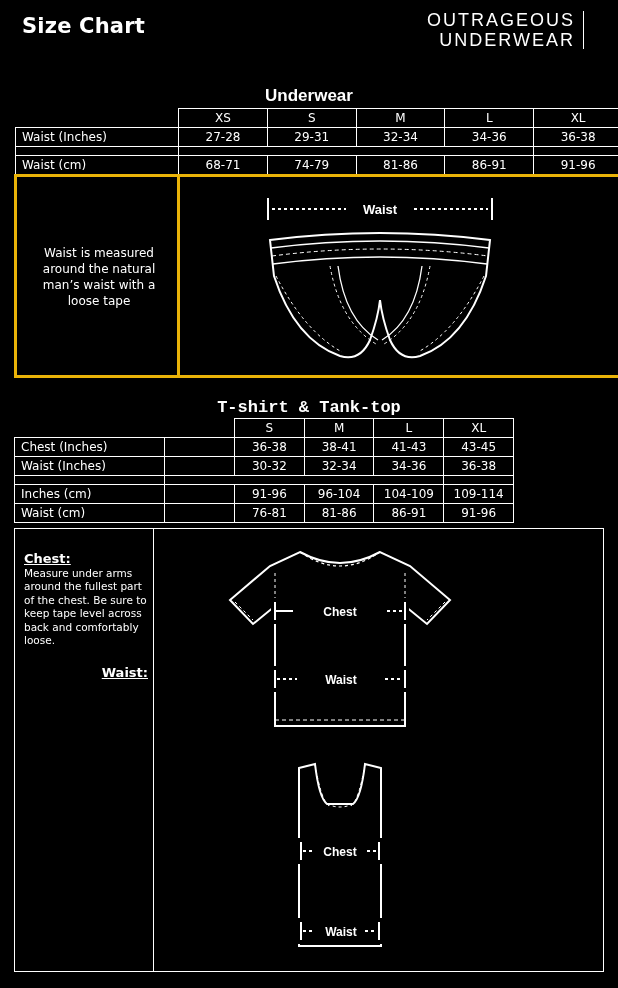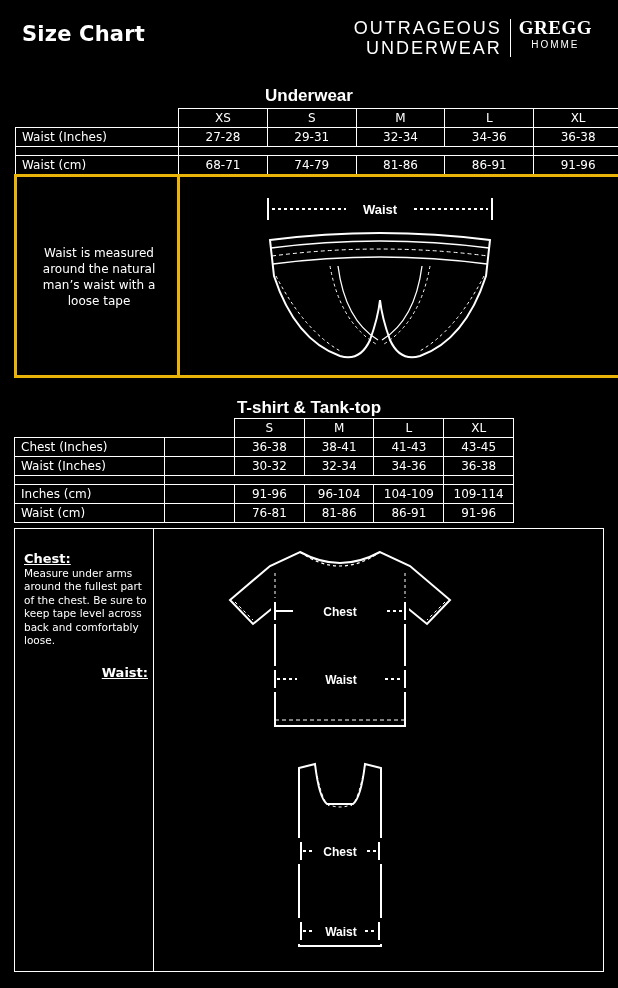--- a/index.html
+++ b/index.html
@@ -18,21 +18,21 @@
   .page {
     position: relative;
     width: 618px;
     height: 988px;
     background: #000;
   }
 
   
   .header {
     position: absolute;
-    top: 8px; left: 0;
+    top: 0; left: 0;
     width: 604px;
     height: 66px;
   }
   .page-title {
     position: absolute;
     left: 22px;
     top: 14px;
     font-size: 21px;
     font-weight: bold;
     letter-spacing: 0.2px;
@@ -98,20 +98,21 @@
     position: absolute;
     top: 86px;
     left: 0;
     width: 618px;
   }
   #tshirt-title {
     position: absolute;
     top: 398px;
     left: 0;
     width: 618px;
+    font-family: Liberation Mono, monospace;
   }
 
   
   table.grid {
     border-collapse: collapse;
     table-layout: fixed;
   }
   table.grid td, table.grid th {
     border: 1px solid #ffffff;
     color: #ffffff;
@@ -228,24 +229,21 @@
 
 <div class="page">
 
   <div class="header">
     <div class="page-title">Size Chart</div>
 
     <div class="brand">
       <div class="brand-main">
         <div class="brand-line1">OUTRAGEOUS</div>
         <div class="brand-line2">UNDERWEAR</div>
-      </div><span class="brand-divider"></span><div class="brand-sub">
-        <div class="brand-gregg">GREGG</div>
-        <div class="brand-homme">HOMME</div>
-      </div>
+      </div><span class="brand-divider"></span>
     </div>
   </div>
 
   <div class="section-title" id="underwear-title">Underwear</div>
 
   <div id="underwear-block">
     <table class="grid" id="uw-table">
       <colgroup>
         <col class="c0">
           <col class="cc">

